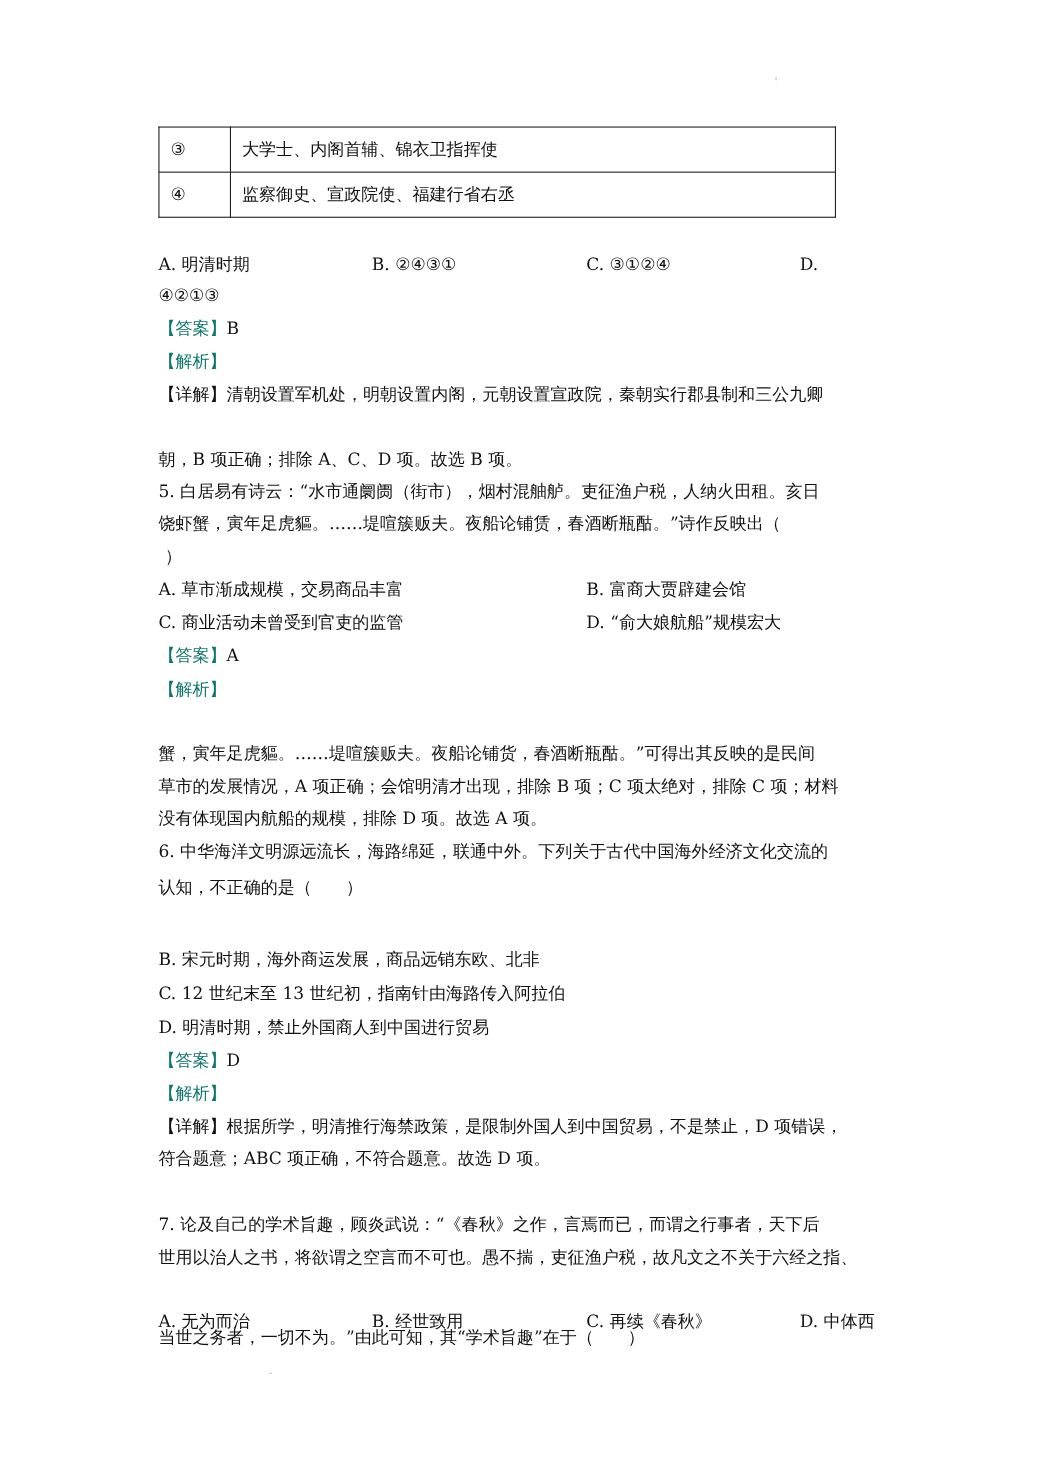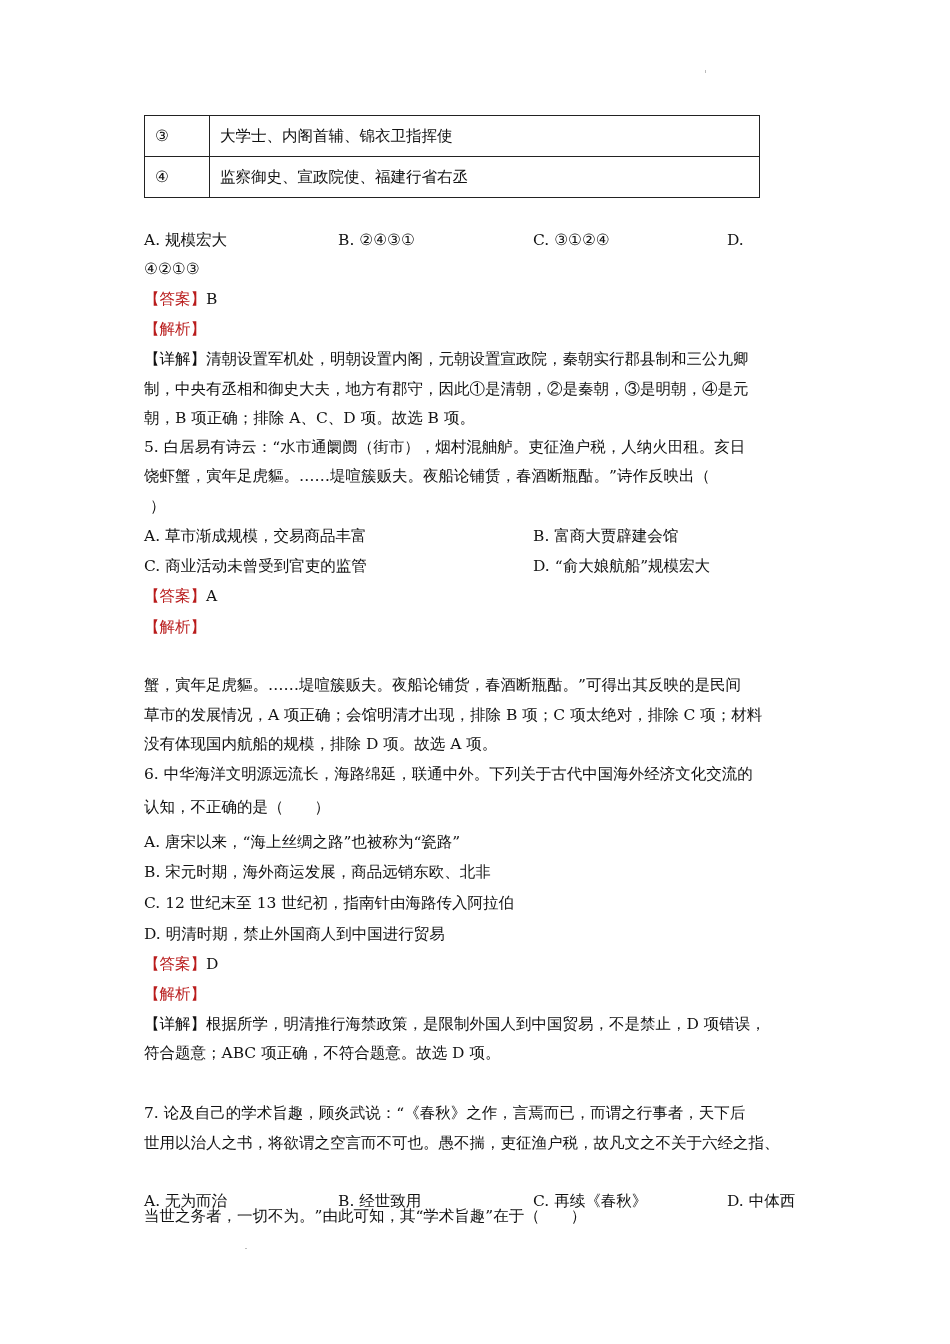--- a/index.html
+++ b/index.html
@@ -13,21 +13,21 @@
   .dot { position: absolute; width: 1px; height: 3px; background: #bbb; }
   table.opts {
     position: absolute; left: 144px; top: 115px; width: 616px;
     border-collapse: collapse;
   }
   table.opts td {
     border: 1px solid #222; height: 40px; vertical-align: middle;
     font-size: 15.5px; padding: 0 10px;
   }
   table.opts td.num { width: 44px; }
-  .label { color: #b91c1c; }
+  .label { color: #0f766e; }
   .abs { position: absolute; white-space: nowrap; line-height: 20px; }
 </style>
 </head>
 <body>
 
 <div class="page">
 
   <div class="dot" style="left:705px; top:70px;"></div>
 
   <table class="opts">
@@ -36,34 +36,33 @@
       <td class="num">③</td>
       <td>大学士、内阁首辅、锦衣卫指挥使</td>
     </tr>
     <tr>
       <td class="num">④</td>
       <td>监察御史、宣政院使、福建行省右丞</td>
     </tr>
   </tbody>
     </table>
 
-  <div class="abs" style="left:144px; top:230px;">A. 规模宏大</div>
+  <div class="abs" style="left:144px; top:230px;">A. 明清时期</div>
   <div class="abs" style="left:338px; top:230px;">B. ②④③①</div>
   <div class="abs" style="left:533px; top:230px;">C. ③①②④</div>
   <div class="abs" style="left:727px; top:230px;">D.</div>
   <div class="abs" style="left:144px; top:259px;">④②①③</div>
 
   <div class="abs" style="left:144px; top:289px;">
     <span class="label">【答案】</span><span>B</span>
   </div>
   <div class="abs label" style="left:144px; top:319px;">【解析】</div>
   <div class="abs" style="left:144px; top:349px;">
     <span>【详解】</span><span>清朝设置军机处，明朝设置内阁，元朝设置宣政院，秦朝实行郡县制和三公九卿</span>
   </div>
-  <div class="abs" style="left:144px; top:379px;">制，中央有丞相和御史大夫，地方有郡守，因此①是清朝，②是秦朝，③是明朝，④是元</div>
   <div class="abs" style="left:144px; top:408px;">朝，B 项正确；排除 A、C、D 项。故选 B 项。</div>
 
   <div class="abs" style="left:144px; top:437px;">5. 白居易有诗云：“水市通阛阓（街市），烟村混舳舻。吏征渔户税，人纳火田租。亥日</div>
   <div class="abs" style="left:144px; top:466px;">饶虾蟹，寅年足虎貙。……堤喧簇贩夫。夜船论铺赁，春酒断瓶酤。”诗作反映出（</div>
   <div class="abs" style="left:150px; top:496px;">）</div>
 
   <div class="abs" style="left:144px; top:526px;">A. 草市渐成规模，交易商品丰富</div>
   <div class="abs" style="left:533px; top:526px;">B. 富商大贾辟建会馆</div>
   <div class="abs" style="left:144px; top:556px;">C. 商业活动未曾受到官吏的监管</div>
   <div class="abs" style="left:533px; top:556px;">D. “俞大娘航船”规模宏大</div>
@@ -72,21 +71,20 @@
     <span class="label">【答案】</span><span>A</span>
   </div>
   <div class="abs label" style="left:144px; top:617px;">【解析】</div>
   <div class="abs" style="left:144px; top:675px;">蟹，寅年足虎貙。……堤喧簇贩夫。夜船论铺货，春酒断瓶酤。”可得出其反映的是民间</div>
   <div class="abs" style="left:144px; top:734px;">没有体现国内航船的规模，排除 D 项。故选 A 项。</div>
   <div class="abs" style="left:144px; top:705px;">草市的发展情况，A 项正确；会馆明清才出现，排除 B 项；C 项太绝对，排除 C 项；材料</div>
 
   <div class="abs" style="left:144px; top:764px;">6. 中华海洋文明源远流长，海路绵延，联通中外。下列关于古代中国海外经济文化交流的</div>
   <div class="abs" style="left:144px; top:797px;">认知，不正确的是（　　）</div>
 
-  <div class="abs" style="left:144px; top:832px;">A. 唐宋以来，“海上丝绸之路”也被称为“瓷路”</div>
   <div class="abs" style="left:144px; top:862px;">B. 宋元时期，海外商运发展，商品远销东欧、北非</div>
   <div class="abs" style="left:144px; top:893px;">C. 12 世纪末至 13 世纪初，指南针由海路传入阿拉伯</div>
   <div class="abs" style="left:144px; top:924px;">D. 明清时期，禁止外国商人到中国进行贸易</div>
 
   <div class="abs" style="left:144px; top:954px;">
     <span class="label">【答案】</span><span>D</span>
   </div>
   <div class="abs label" style="left:144px; top:984px;">【解析】</div>
   <div class="abs" style="left:144px; top:1014px;">
     <span>【详解】</span><span>根据所学，明清推行海禁政策，是限制外国人到中国贸易，不是禁止，D 项错误，</span>

